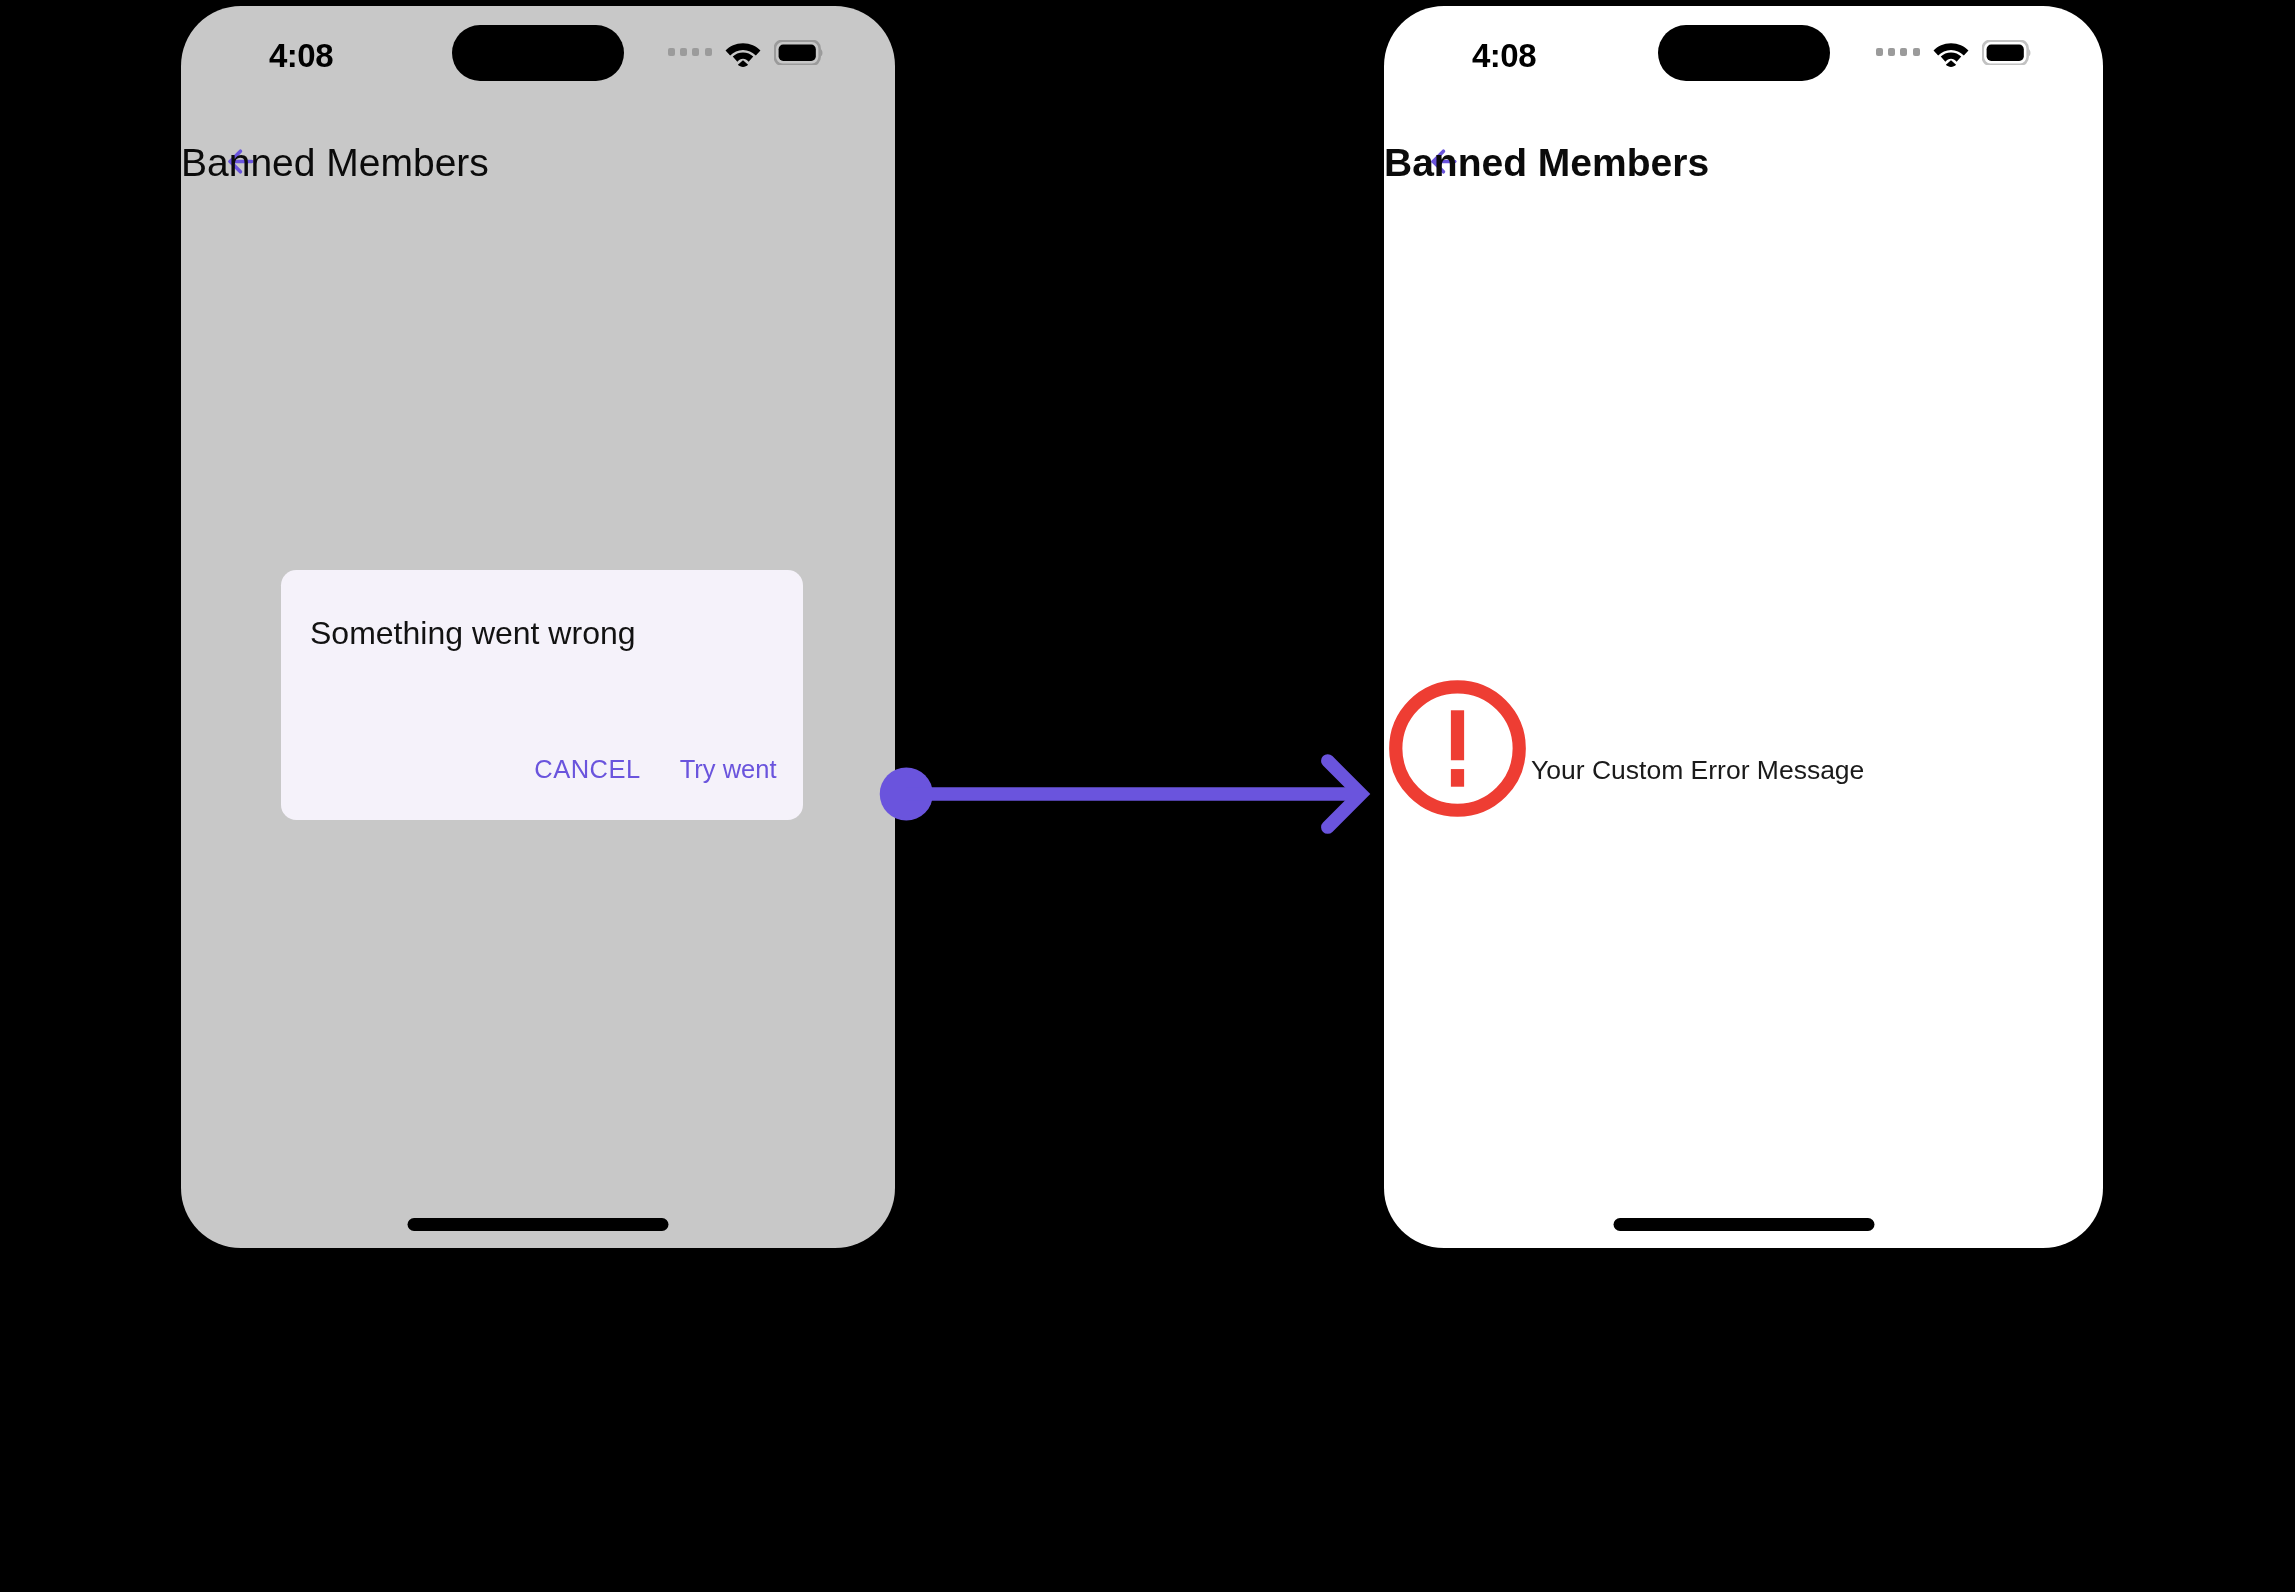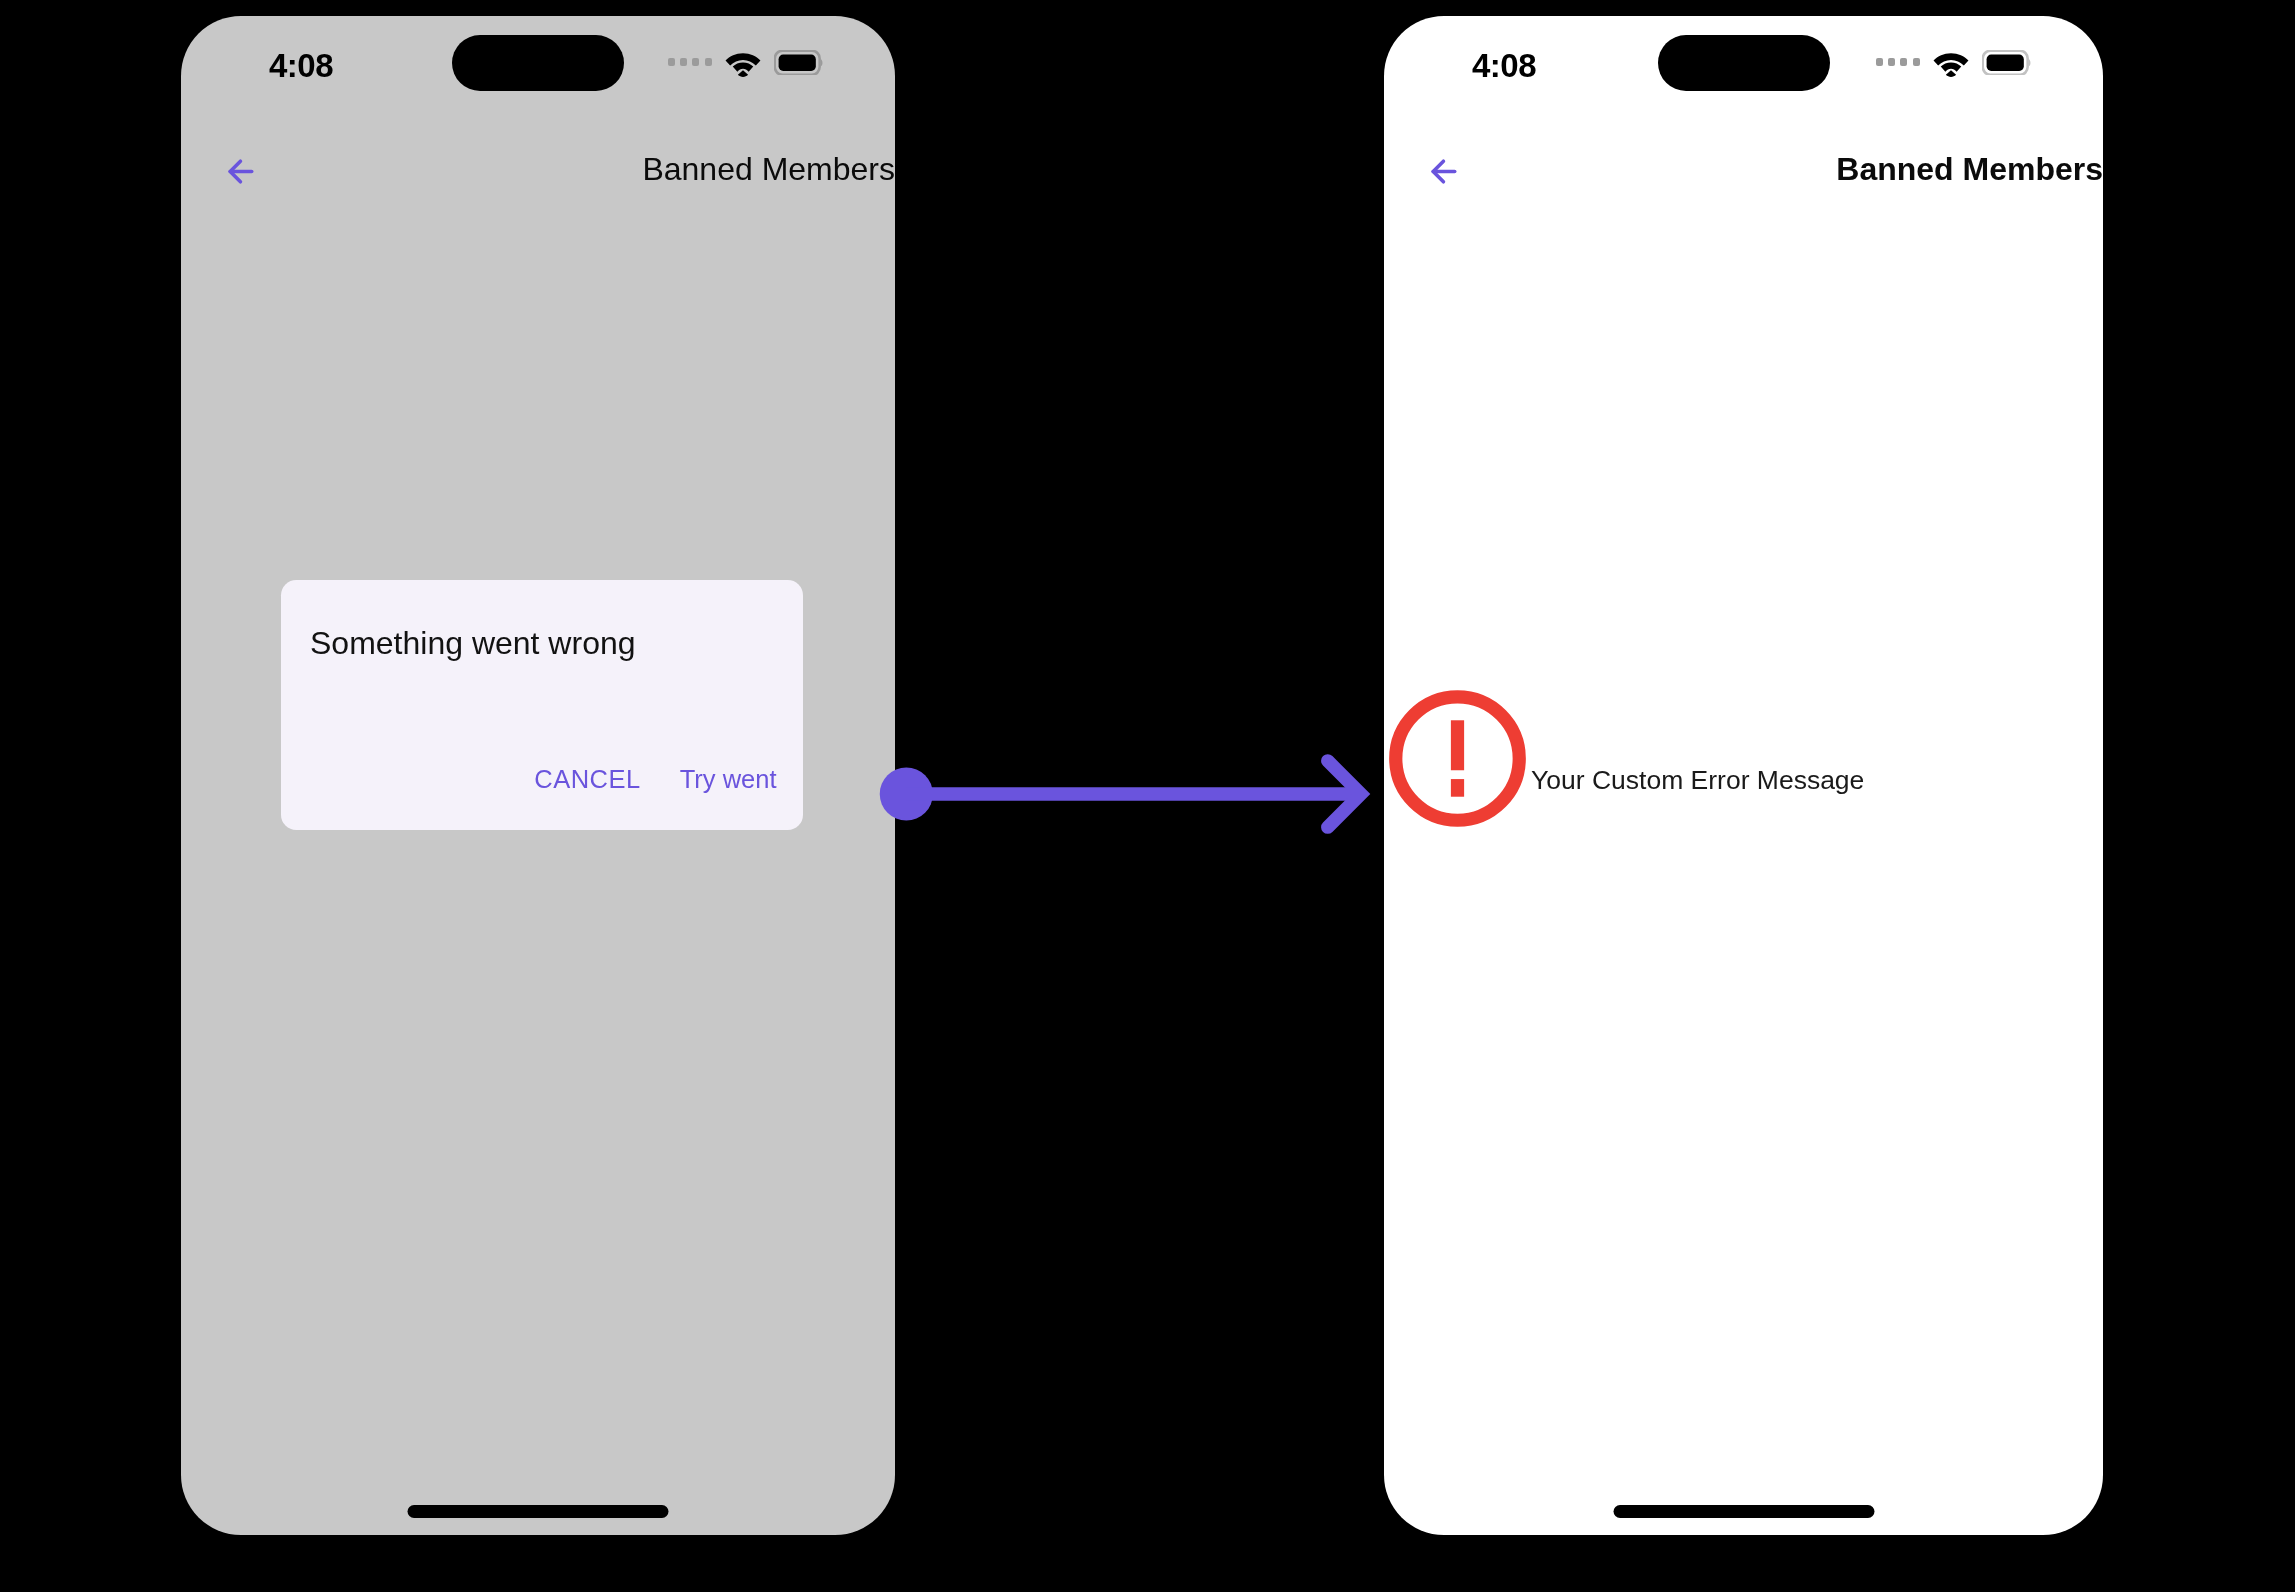--- a/index.html
+++ b/index.html
@@ -12,22 +12,22 @@
     height: 1593px;
     position: relative;
     overflow: hidden;
     font-family: "Liberation Sans", sans-serif;
     -webkit-font-smoothing: antialiased;
   }
 
   
   .phone {
     position: absolute;
-    top: 16px;
-    height: 1519px;
+    top: 6px;
+    height: 1242px;
     border-radius: 60px;
     overflow: hidden;
   }
   #phone-left {
     left: 181px;
     width: 714px;
     background: #c8c8c8;
   }
   #phone-right {
     left: 1384px;
@@ -98,22 +98,22 @@
     position: absolute;
     left: 42px;
     top: 5.1px;
     cursor: pointer;
   }
   .nav-title {
     position: absolute;
     left: 0;
     right: 0;
     top: 5.1px;
-    text-align: right;
-    font-size: 32px;
+    text-align: left;
+    font-size: 39px;
     color: #0b0b0b;
   }
   #phone-left .nav-title { font-weight: 400; }
   #phone-right .nav-title { font-weight: 700; }
 
   
   .dialog {
     position: absolute;
     left: 100px;
     top: 564px;

